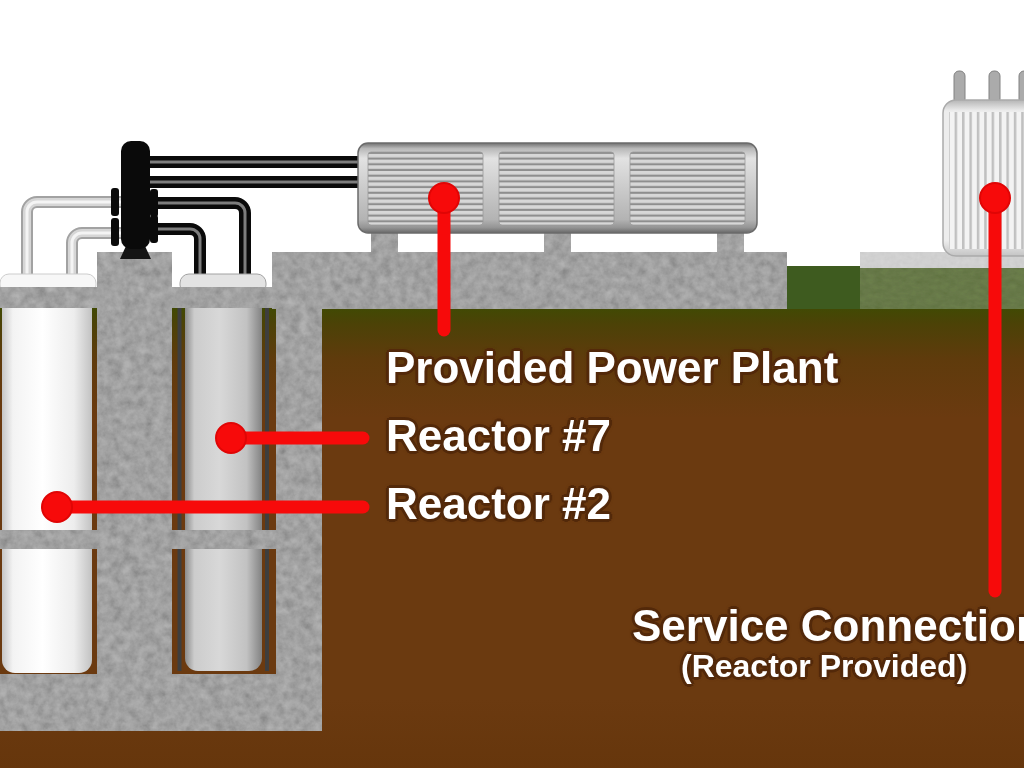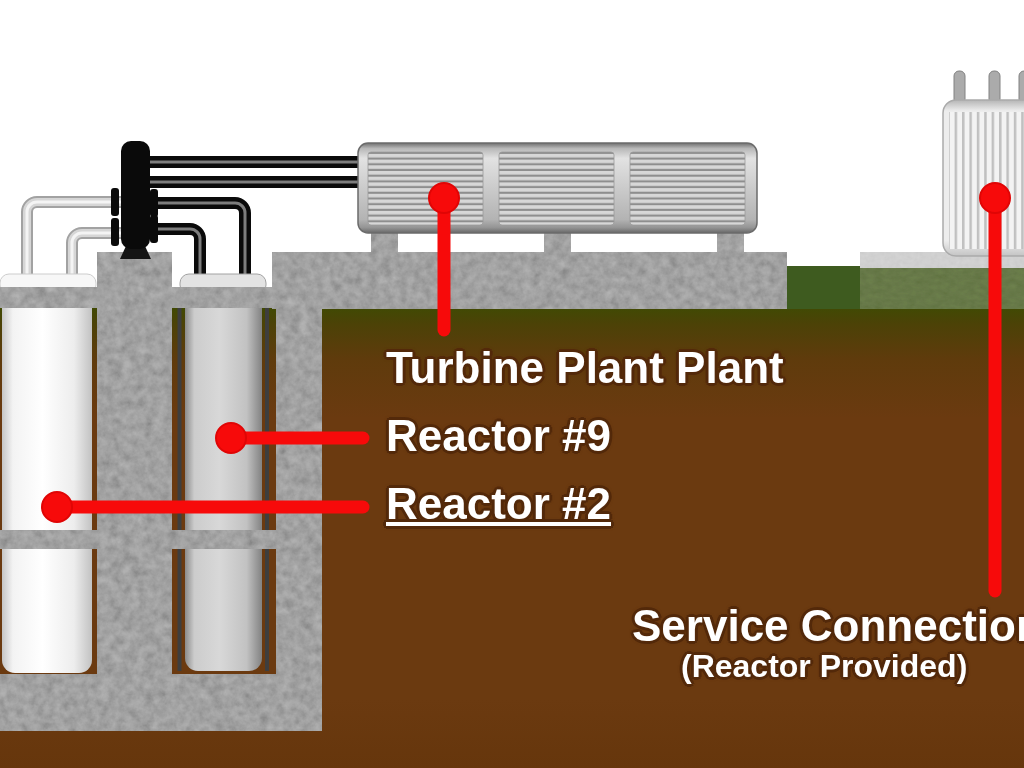--- a/index.html
+++ b/index.html
@@ -12,21 +12,21 @@
     position:absolute;font-weight:bold;color:#ffffff;line-height:1;
     white-space:nowrap;letter-spacing:0px;
     text-shadow:
       -2px -2px 0 #53290a, 0 -3px 0 #53290a, 2px -2px 0 #53290a,
       -3px 0 0 #53290a, 3px 0 0 #53290a,
       -2px 2px 0 #53290a, 0 3px 0 #53290a, 2px 2px 0 #53290a,
       0 0 4px #53290a;
   }
   #lbl-turbine {left:386px;top:346px;font-size:44px;}
   #lbl-reactor1{left:386px;top:414px;font-size:44px;}
-  #lbl-reactor2{left:386px;top:482px;font-size:44px;text-decoration:underline;}
+  #lbl-reactor2{left:386px;top:482px;font-size:44px;}
   #lbl-service {left:632px;top:604px;font-size:44px;}
   #lbl-customer{left:681px;top:650px;font-size:32px;}
 </style>
 </head>
 <body>
 
 <div id="stage">
 
 <svg width="1024" height="768" viewBox="0 0 1024 768">
   <defs>
@@ -229,19 +229,19 @@
       <line x1="66" y1="507" x2="363" y2="507" stroke="#f70a0a" stroke-width="13"></line>
       <circle cx="57" cy="507" r="15" fill="#f70a0a" stroke="#e00505" stroke-width="2"></circle>
     </g>
     <g>
       <line x1="995" y1="210" x2="995" y2="591" stroke="#f70a0a" stroke-width="13"></line>
       <circle cx="995" cy="198" r="15" fill="#f70a0a" stroke="#e00505" stroke-width="2"></circle>
     </g>
   </g>
 </svg>
 
-<div class="label" id="lbl-turbine">Turbine Plant Plant</div>
-<div class="label" id="lbl-reactor1">Reactor #9</div>
+<div class="label" id="lbl-turbine">Provided Power Plant</div>
+<div class="label" id="lbl-reactor1">Reactor #7</div>
 <div class="label" id="lbl-reactor2">Reactor #2</div>
 <div class="label" id="lbl-service">Service Connection</div>
 <div class="label" id="lbl-customer">(Reactor Provided)</div>
 
 </div>
 
 </body></html>

